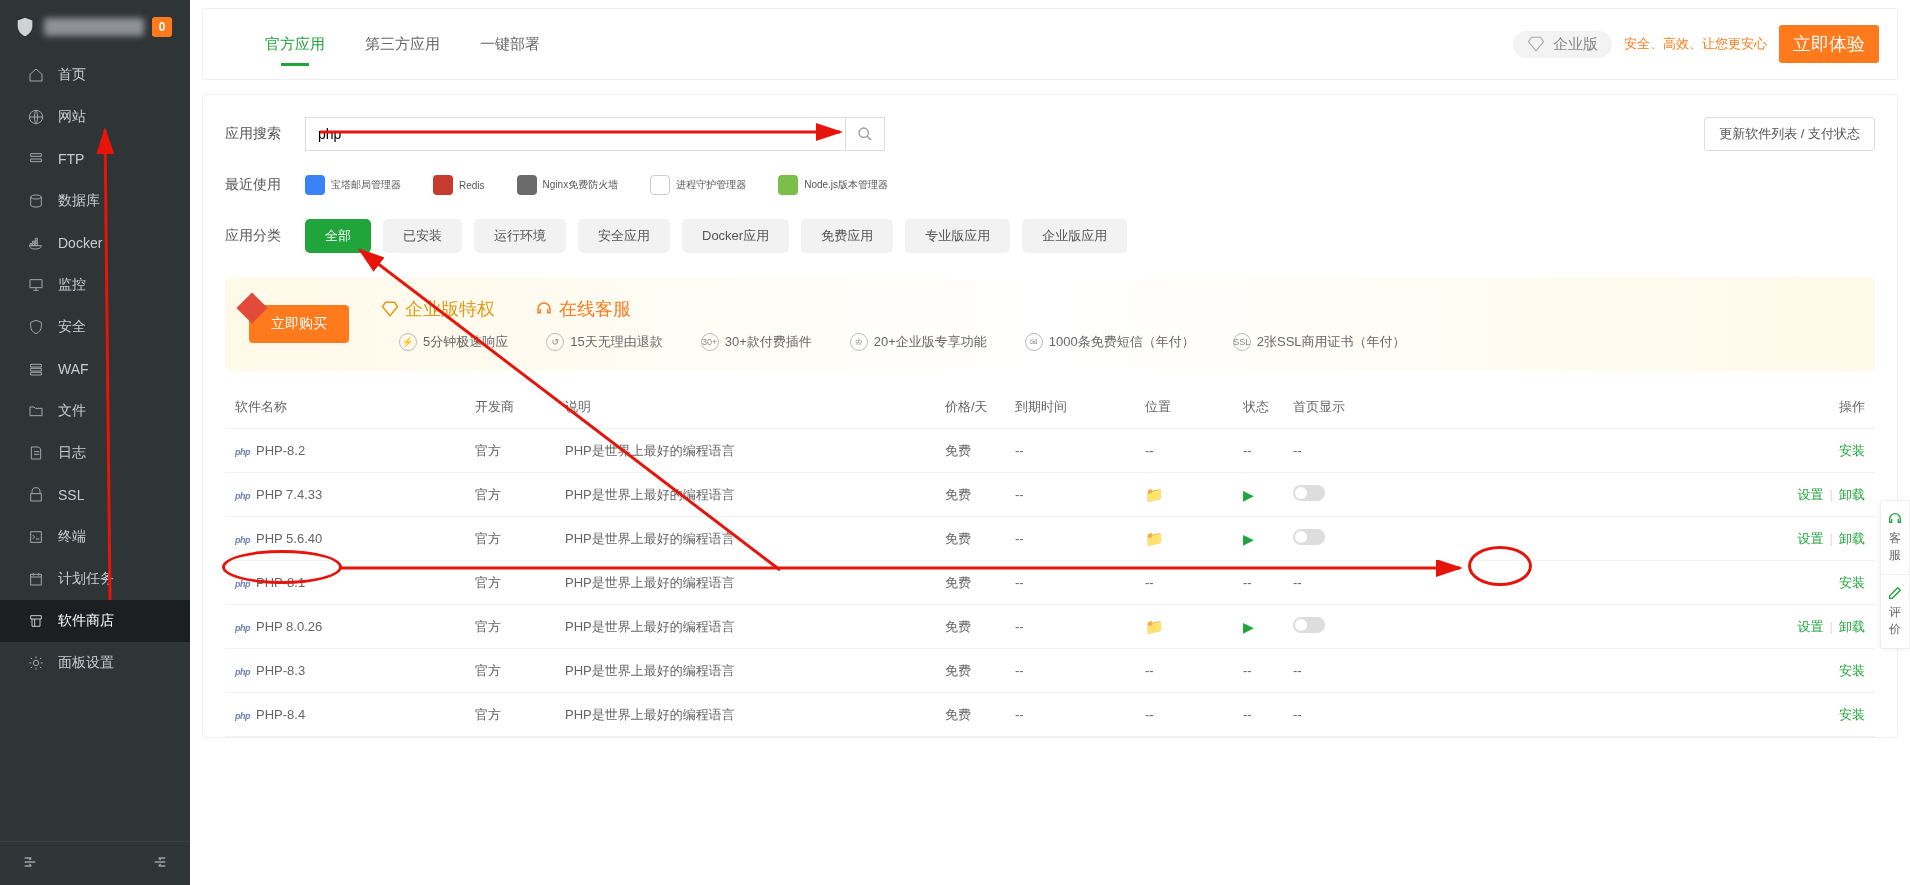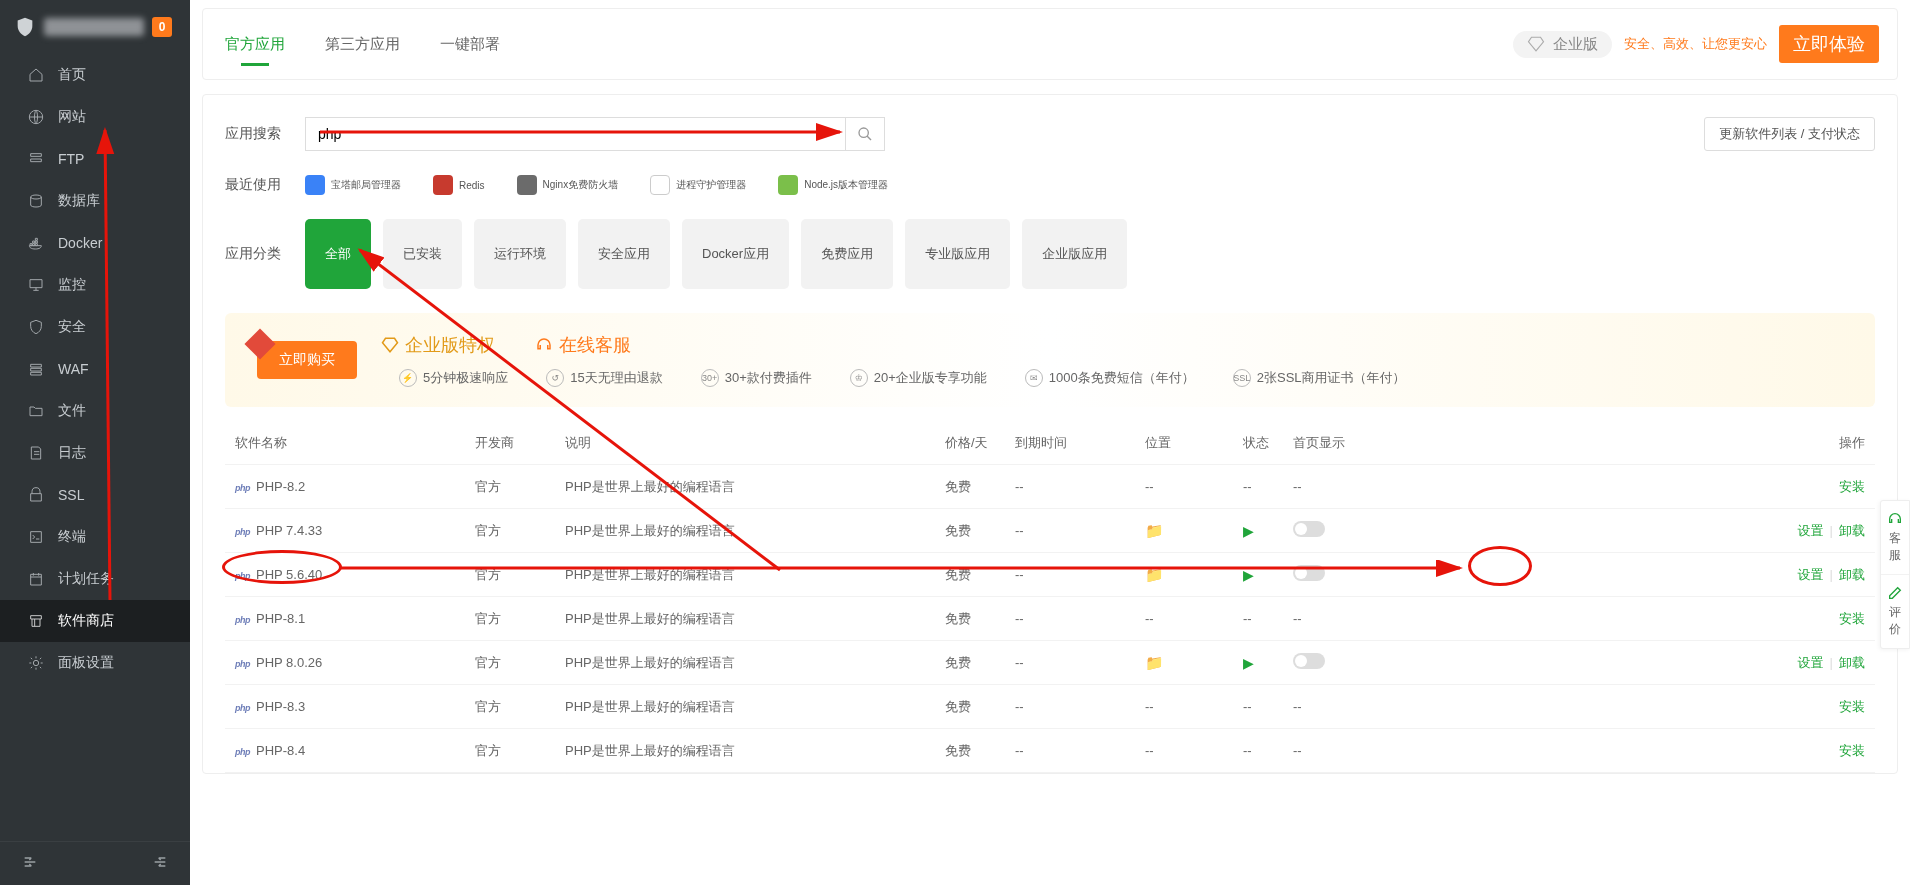--- a/index.html
+++ b/index.html
@@ -10,44 +10,44 @@
 .brand-blur { width: 100px; height: 18px; background: #8f9296; filter: blur(3px); border-radius: 3px; }
 .badge-orange { background: #ff7a1c; color: #fff; width: 20px; height: 20px; border-radius: 3px; font-size: 12px; font-weight: bold; display: flex; align-items: center; justify-content: center; }
 .nav-item { height: 42px; display: flex; align-items: center; padding: 0 28px; gap: 14px; cursor: pointer; font-size: 14px; color: #c8cdd1; }
 .nav-item.active { background: #1c1f21; color: #fff; }
 .nav-icon { width: 16px; height: 16px; display: flex; align-items: center; justify-content: center; opacity: 0.75; }
 .nav-icon svg { width: 16px; height: 16px; fill: none; stroke: currentColor; stroke-width: 1.5; }
 .sidebar-footer { position: absolute; bottom: 0; left: 0; width: 190px; height: 44px; display: flex; align-items: center; justify-content: space-between; padding: 0 22px; border-top: 1px solid #3a3f42; }
 .main { margin-left: 190px; height: 885px; overflow: hidden; background: #fff; padding: 0 12px; }
 .top-bar { height: 72px; background: #fff; border: 1px solid #eee; border-radius: 4px; margin-top: 8px; display: flex; align-items: center; padding: 0 22px; gap: 40px; position: relative; }
 .tab { font-size: 15px; color: #666; cursor: pointer; height: 72px; display: flex; align-items: center; position: relative; }
-.tab.active { color: #20a53a; font-weight: 500; }
+.tab.active { color: #20a53a; font-weight: 500; margin-left: 40px; }
 .tab.active::after { content: ""; position: absolute; bottom: 14px; left: 50%; transform: translateX(-50%); width: 28px; height: 3px; background: #20a53a; }
 .top-right { position: absolute; right: 18px; display: flex; align-items: center; gap: 12px; }
 .ent-pill { background: #f3f3f3; border-radius: 20px; padding: 4px 14px; display: flex; align-items: center; gap: 8px; color: #888; font-size: 15px; }
 .diamond-icon { width: 18px; height: 18px; }
 .promo-text { color: #ff7a1c; font-size: 13px; }
 .btn-orange { background: #ff7a1c; color: #fff; border: none; padding: 7px 14px; border-radius: 3px; cursor: pointer; font-size: 18px; }
 .content-card { background: #fff; border: 1px solid #eee; border-radius: 4px; margin-top: 14px; padding: 22px 22px 0; position: relative; }
 .row { display: flex; align-items: center; margin-bottom: 24px; }
 .row-label { width: 80px; font-size: 14px; color: #555; }
 .search-wrap { display: flex; }
 .search-input { width: 540px; height: 34px; border: 1px solid #ddd; border-right: none; padding: 0 12px; font-size: 14px; outline: none; }
 .search-btn { width: 40px; height: 34px; border: 1px solid #ddd; background: #fff; color: #999; cursor: pointer; display: flex; align-items: center; justify-content: center; }
 .refresh-btn { position: absolute; right: 22px; top: 22px; border: 1px solid #ddd; background: #fff; padding: 7px 14px; cursor: pointer; font-size: 13px; color: #555; border-radius: 3px; }
 .recent-items { display: flex; gap: 32px; align-items: center; }
 .recent-item { display: flex; align-items: center; gap: 6px; font-size: 10px; color: #555; cursor: pointer; }
 .ri-icon { width: 20px; height: 20px; border-radius: 4px; display: flex; align-items: center; justify-content: center; font-size: 10px; color: #fff; font-weight: bold; }
 .cat-items { display: flex; gap: 12px; }
-.cat-btn { border: none; background: #f2f2f2; color: #555; padding: 26px 20px; font-size: 13px; cursor: pointer; border-radius: 5px; }
+.cat-btn { border: none; background: #f2f2f2; color: #555; padding: 8px 20px; font-size: 13px; cursor: pointer; border-radius: 5px; }
 .cat-btn.active { background: #20a53a; color: #fff; }
 .banner { background: linear-gradient(90deg, #fff9e8 0%, #fff 50%, #fff9e8 100%); border-radius: 6px; padding: 20px 26px; margin-bottom: 14px; position: relative; }
 .banner-top { display: flex; align-items: center; gap: 40px; padding-left: 130px; }
 .banner-top-item { display: flex; align-items: center; gap: 6px; font-size: 18px; }
-.banner-buy { position: absolute; left: 32px; top: 50%; transform: translateY(-50%); background: #ff7a1c; color: #fff; border: none; padding: 10px 22px; border-radius: 4px; font-size: 14px; cursor: pointer; }
+.banner-buy { position: absolute; left: 24px; top: 50%; transform: translateY(-50%); background: #ff7a1c; color: #fff; border: none; padding: 10px 22px; border-radius: 4px; font-size: 14px; cursor: pointer; }
 .banner-buy::before { content: ""; position: absolute; left: -8px; top: -8px; width: 22px; height: 22px; background: #e24a3a; transform: rotate(45deg); }
 .banner-bottom { display: flex; align-items: center; gap: 38px; padding-left: 148px; margin-top: 12px; color: #666; font-size: 13px; }
 .bb-item { display: flex; align-items: center; gap: 6px; }
 .circle-icon { width: 18px; height: 18px; border: 1px solid #bbb; border-radius: 50%; display: flex; align-items: center; justify-content: center; font-size: 9px; color: #888; }
 .table { width: 100%; }
 .thead, .trow { display: flex; align-items: center; border-bottom: 1px solid #f2f2f2; }
 .thead { height: 44px; color: #666; font-size: 13px; }
 .trow { height: 44px; font-size: 13px; color: #666; }
 .col-name { width: 250px; padding-left: 10px; }
 .col-dev { width: 90px; }

